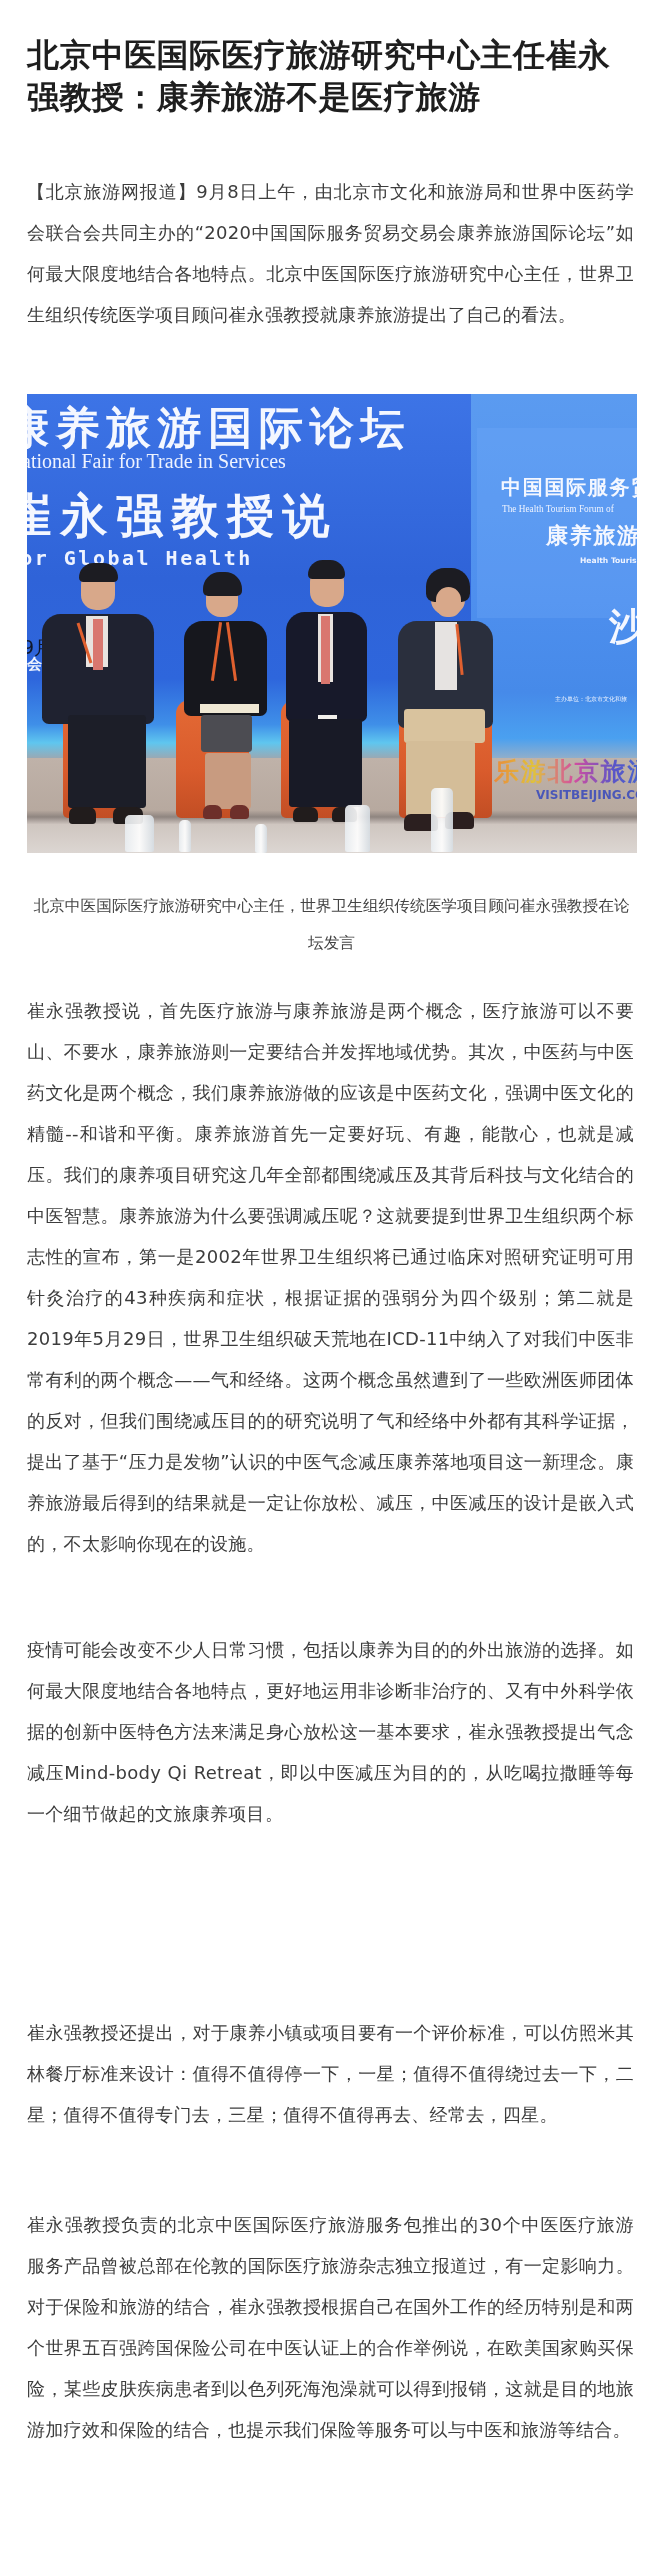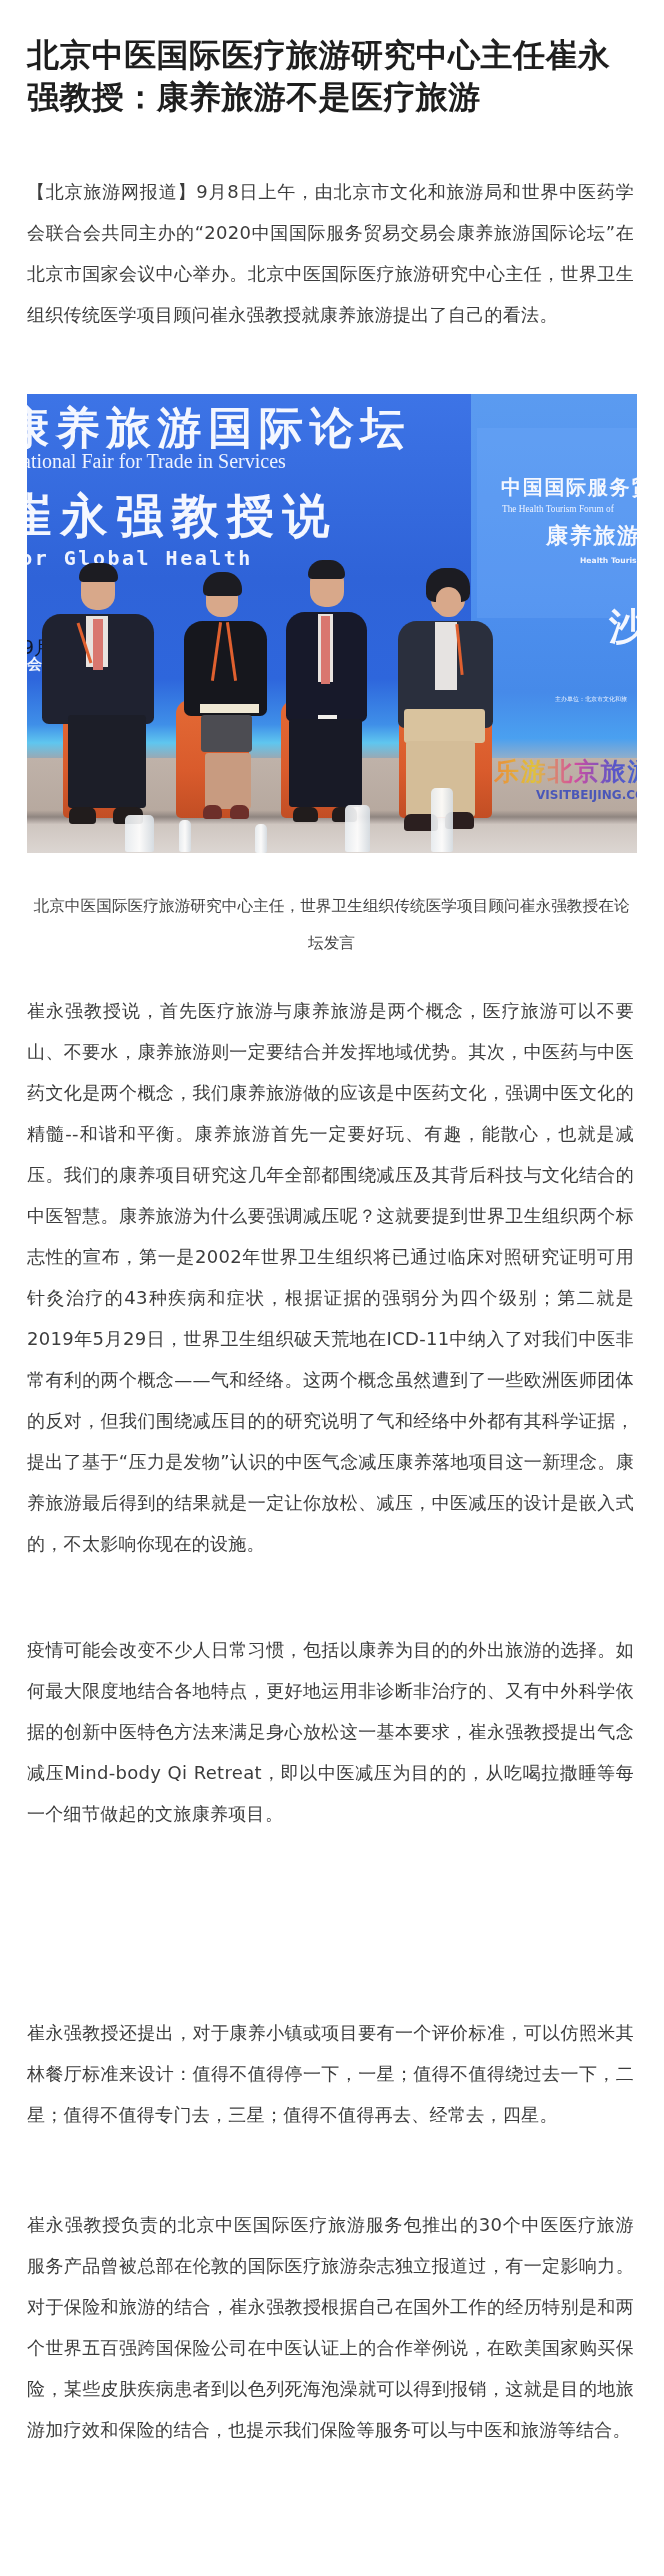--- a/index.html
+++ b/index.html
@@ -133,21 +133,21 @@
       position: absolute; left: 509px; top: 394px; font-size: 12px; font-weight: bold; color: #4a57b8; white-space: nowrap;
     }
   </style>
 </head>
 <body>
 
 <div class="article">
 
   <h1 class="title">北京中医国际医疗旅游研究中心主任崔永强教授：康养旅游不是医疗旅游</h1>
 
-  <p class="para" style="top:171px;">【北京旅游网报道】9月8日上午，由北京市文化和旅游局和世界中医药学会联合会共同主办的“2020中国国际服务贸易交易会康养旅游国际论坛”在北京市国家会议中心举办。北京中医国际医疗旅游研究中心主任，世界卫生组织传统医学项目顾问崔永强教授就康养旅游提出了自己的看法。</p>
+  <p class="para" style="top:171px;">【北京旅游网报道】9月8日上午，由北京市文化和旅游局和世界中医药学会联合会共同主办的“2020中国国际服务贸易交易会康养旅游国际论坛”如何最大限度地结合各地特点。北京中医国际医疗旅游研究中心主任，世界卫生组织传统医学项目顾问崔永强教授就康养旅游提出了自己的看法。</p>
 
   <div class="photo">
     <div class="bg-left"></div>
     <div class="bg-right"></div>
     <div class="right-inner"></div>
 
     <div class="photo-clip">
       <div class="banner-cn">康养旅游国际论坛</div>
       <div class="banner-en">ational Fair for Trade in Services</div>
       <div class="banner-theme">崔永强教授说</div>

